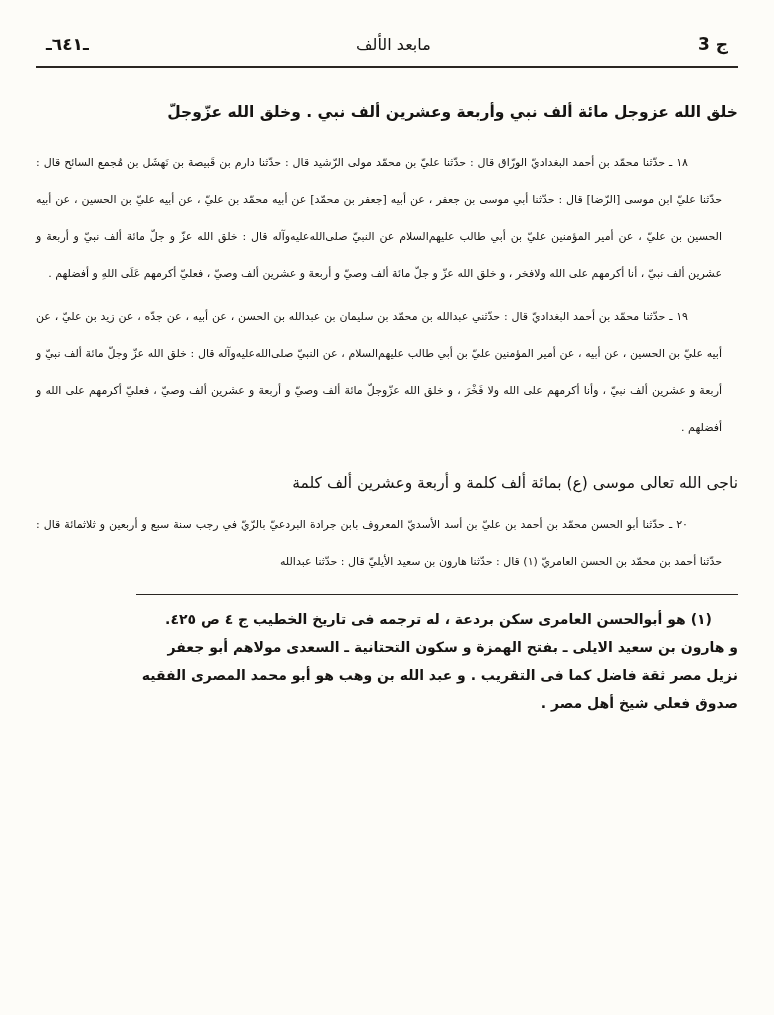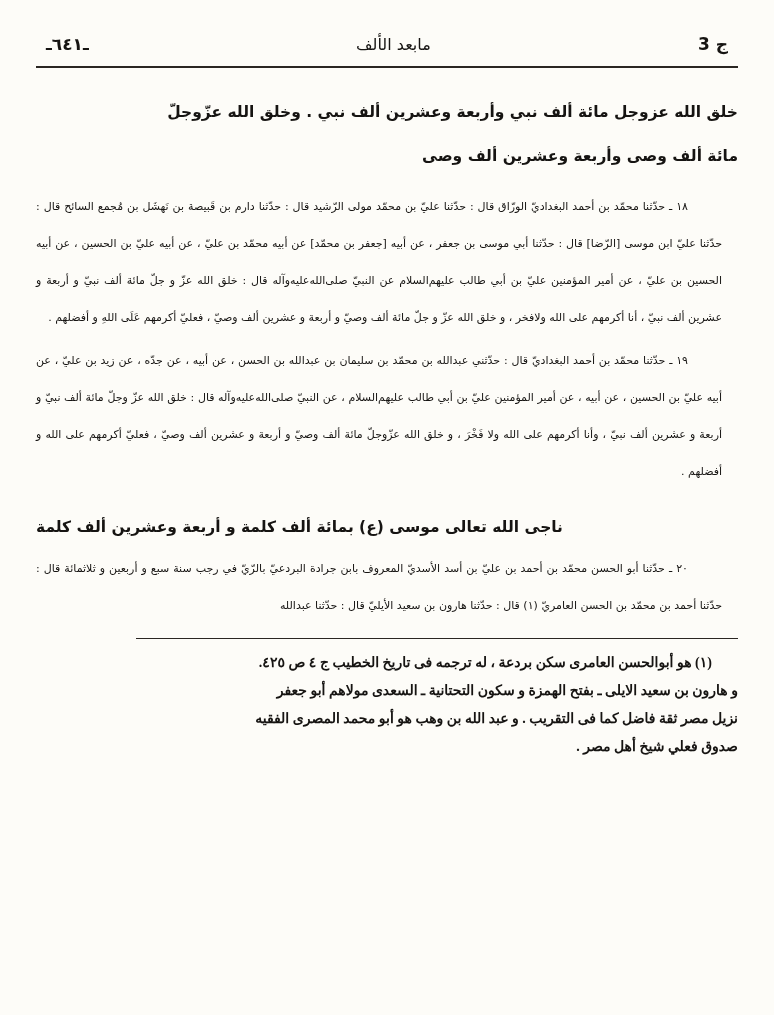--- a/index.html
+++ b/index.html
@@ -43,22 +43,22 @@
   
   .section-heading {
     text-align: right;
     font-weight: bold;
     font-size: 15.5px;
     line-height: 44px;
     margin-top: 22px;
   }
   .section-heading .hline { display: block; }
   .section-heading-2 {
-    text-align: left;
-    font-weight: bold;
+    text-align: right;
+    font-weight: normal;
     font-size: 15.5px;
     margin-top: 28px;
     margin-bottom: 14px;
   }
   
   .hadith {
     font-size: 11px;
     line-height: 37px;
     text-align: justify;
     text-indent: 34px;
@@ -70,21 +70,20 @@
   .footnote-rule {
     border: none;
     border-top: 1.5px solid #2a2622;
     margin: 14px 0 10px 100px; 
     height: 0;
   }
   .footnote {
     font-size: 14px;
     line-height: 28px;
     font-weight: bold;
-    font-family: Liberation Serif, serif;
   }
   .footnote .fline {
     text-align: justify;
   }
   .footnote .fline.first { text-indent: 26px; }
   .footnote .fline.last { text-align: right; }
 </style>
 </head>
 <body>
 
@@ -92,21 +91,20 @@
 
   <div class="page-header">
     <span>ج 3</span>
     <span class="center-title">مابعد الألف</span>
     <span>ـ٦٤١ـ</span>
   </div>
   <hr class="header-rule">
 
   <div class="section-heading">
     <span class="hline">خلق الله عزوجل مائة ألف نبي وأربعة وعشرين ألف نبي . وخلق الله عزّوجلّ</span>
-    <span class="hline">مائة ألف وصى وأربعة وعشرين ألف وصى</span>
   </div>
 
   <p class="hadith p18">١٨ ـ حدّثنا محمّد بن أحمد البغداديّ الورّاق قال : حدّثنا عليّ بن محمّد مولى الرّشيد قال : حدّثنا دارم بن قَبيصة بن نَهشَل بن مُجمع السائح قال : حدّثنا عليّ ابن موسى [الرّضا] قال : حدّثنا أبي موسى بن جعفر ، عن أبيه [جعفر بن محمّد] عن أبيه محمّد بن عليّ ، عن أبيه عليّ بن الحسين ، عن أبيه الحسين بن عليّ ، عن أمير المؤمنين عليّ بن أبي طالب عليهم‌السلام عن النبيّ صلى‌الله‌عليه‌وآله قال : خلق الله عزّ و جلّ مائة ألف نبيّ و أربعة و عشرين ألف نبيّ ، أنا أكرمهم على الله ولافخر ، و خلق الله عزّ و جلّ مائة ألف وصيّ و أربعة و عشرين ألف وصيّ ، فعليّ أكرمهم عَلَى اللهِ و أفضلهم .</p>
 
   <p class="hadith p19">١٩ ـ حدّثنا محمّد بن أحمد البغداديّ قال : حدّثني عبدالله بن محمّد بن سليمان بن عبدالله بن الحسن ، عن أبيه ، عن جدّه ، عن زيد بن عليّ ، عن أبيه عليّ بن الحسين ، عن أبيه ، عن أمير المؤمنين عليّ بن أبي طالب عليهم‌السلام ، عن النبيّ صلى‌الله‌عليه‌وآله قال : خلق الله عزّ وجلّ مائة ألف نبيّ و أربعة و عشرين ألف نبيّ ، وأنا أكرمهم على الله ولا فَخْرَ ، و خلق الله عزّوجلّ مائة ألف وصيّ و أربعة و عشرين ألف وصيّ ، فعليّ أكرمهم على الله و أفضلهم .</p>
 
   <div class="section-heading-2">ناجى الله تعالى موسى (ع) بمائة ألف كلمة و أربعة وعشرين ألف كلمة</div>
 
   <p class="hadith p20">٢٠ ـ حدّثنا أبو الحسن محمّد بن أحمد بن عليّ بن أسد الأسديّ المعروف بابن جرادة البردعيّ بالرّيّ في رجب سنة سبع و أربعين و ثلاثمائة قال : حدّثنا أحمد بن محمّد بن الحسن العامريّ (١) قال : حدّثنا هارون بن سعيد الأيليّ قال : حدّثنا عبدالله</p>
 

